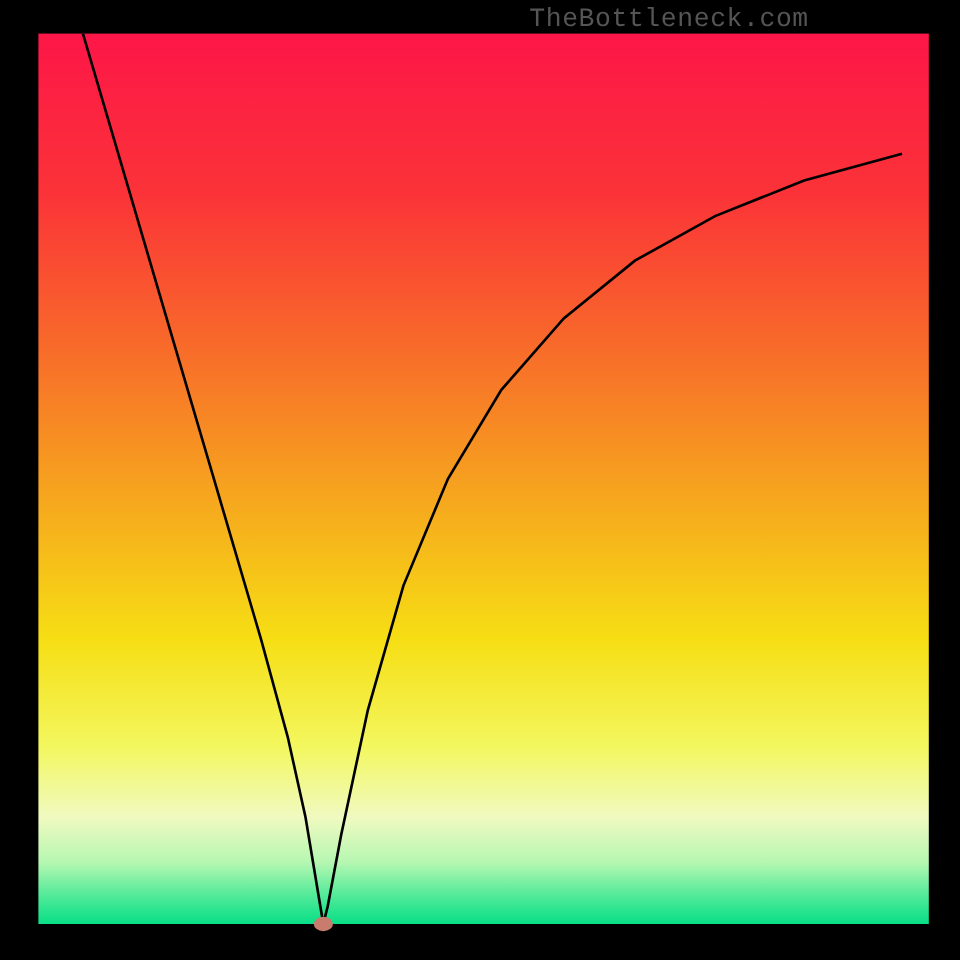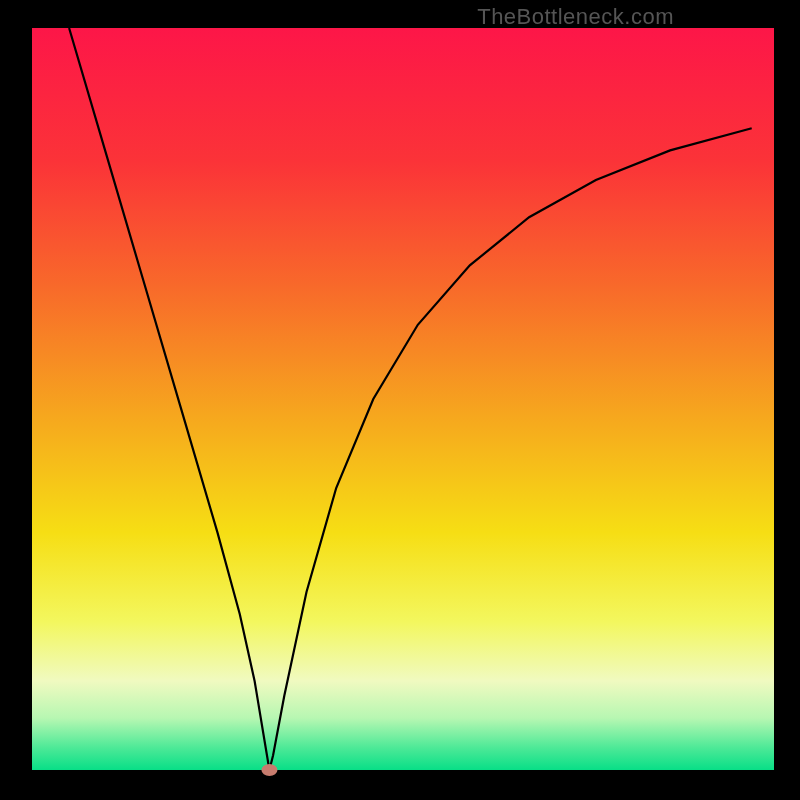--- a/index.html
+++ b/index.html
@@ -8,20 +8,21 @@
     width: 800px;
     height: 800px;
     background: #000;
     font-family: Arial, Helvetica, sans-serif;
   }
   .stage {
     position: relative;
     width: 682px;
     height: 800px;
     background: #000;
+    font-family: Liberation Mono, monospace;
   }
   .watermark {
     position: absolute;
     top: 4px;
     right: 8px;
     color: #555;
     font-size: 22px;
     font-weight: 400;
     letter-spacing: 0.5px;
     z-index: 5;

